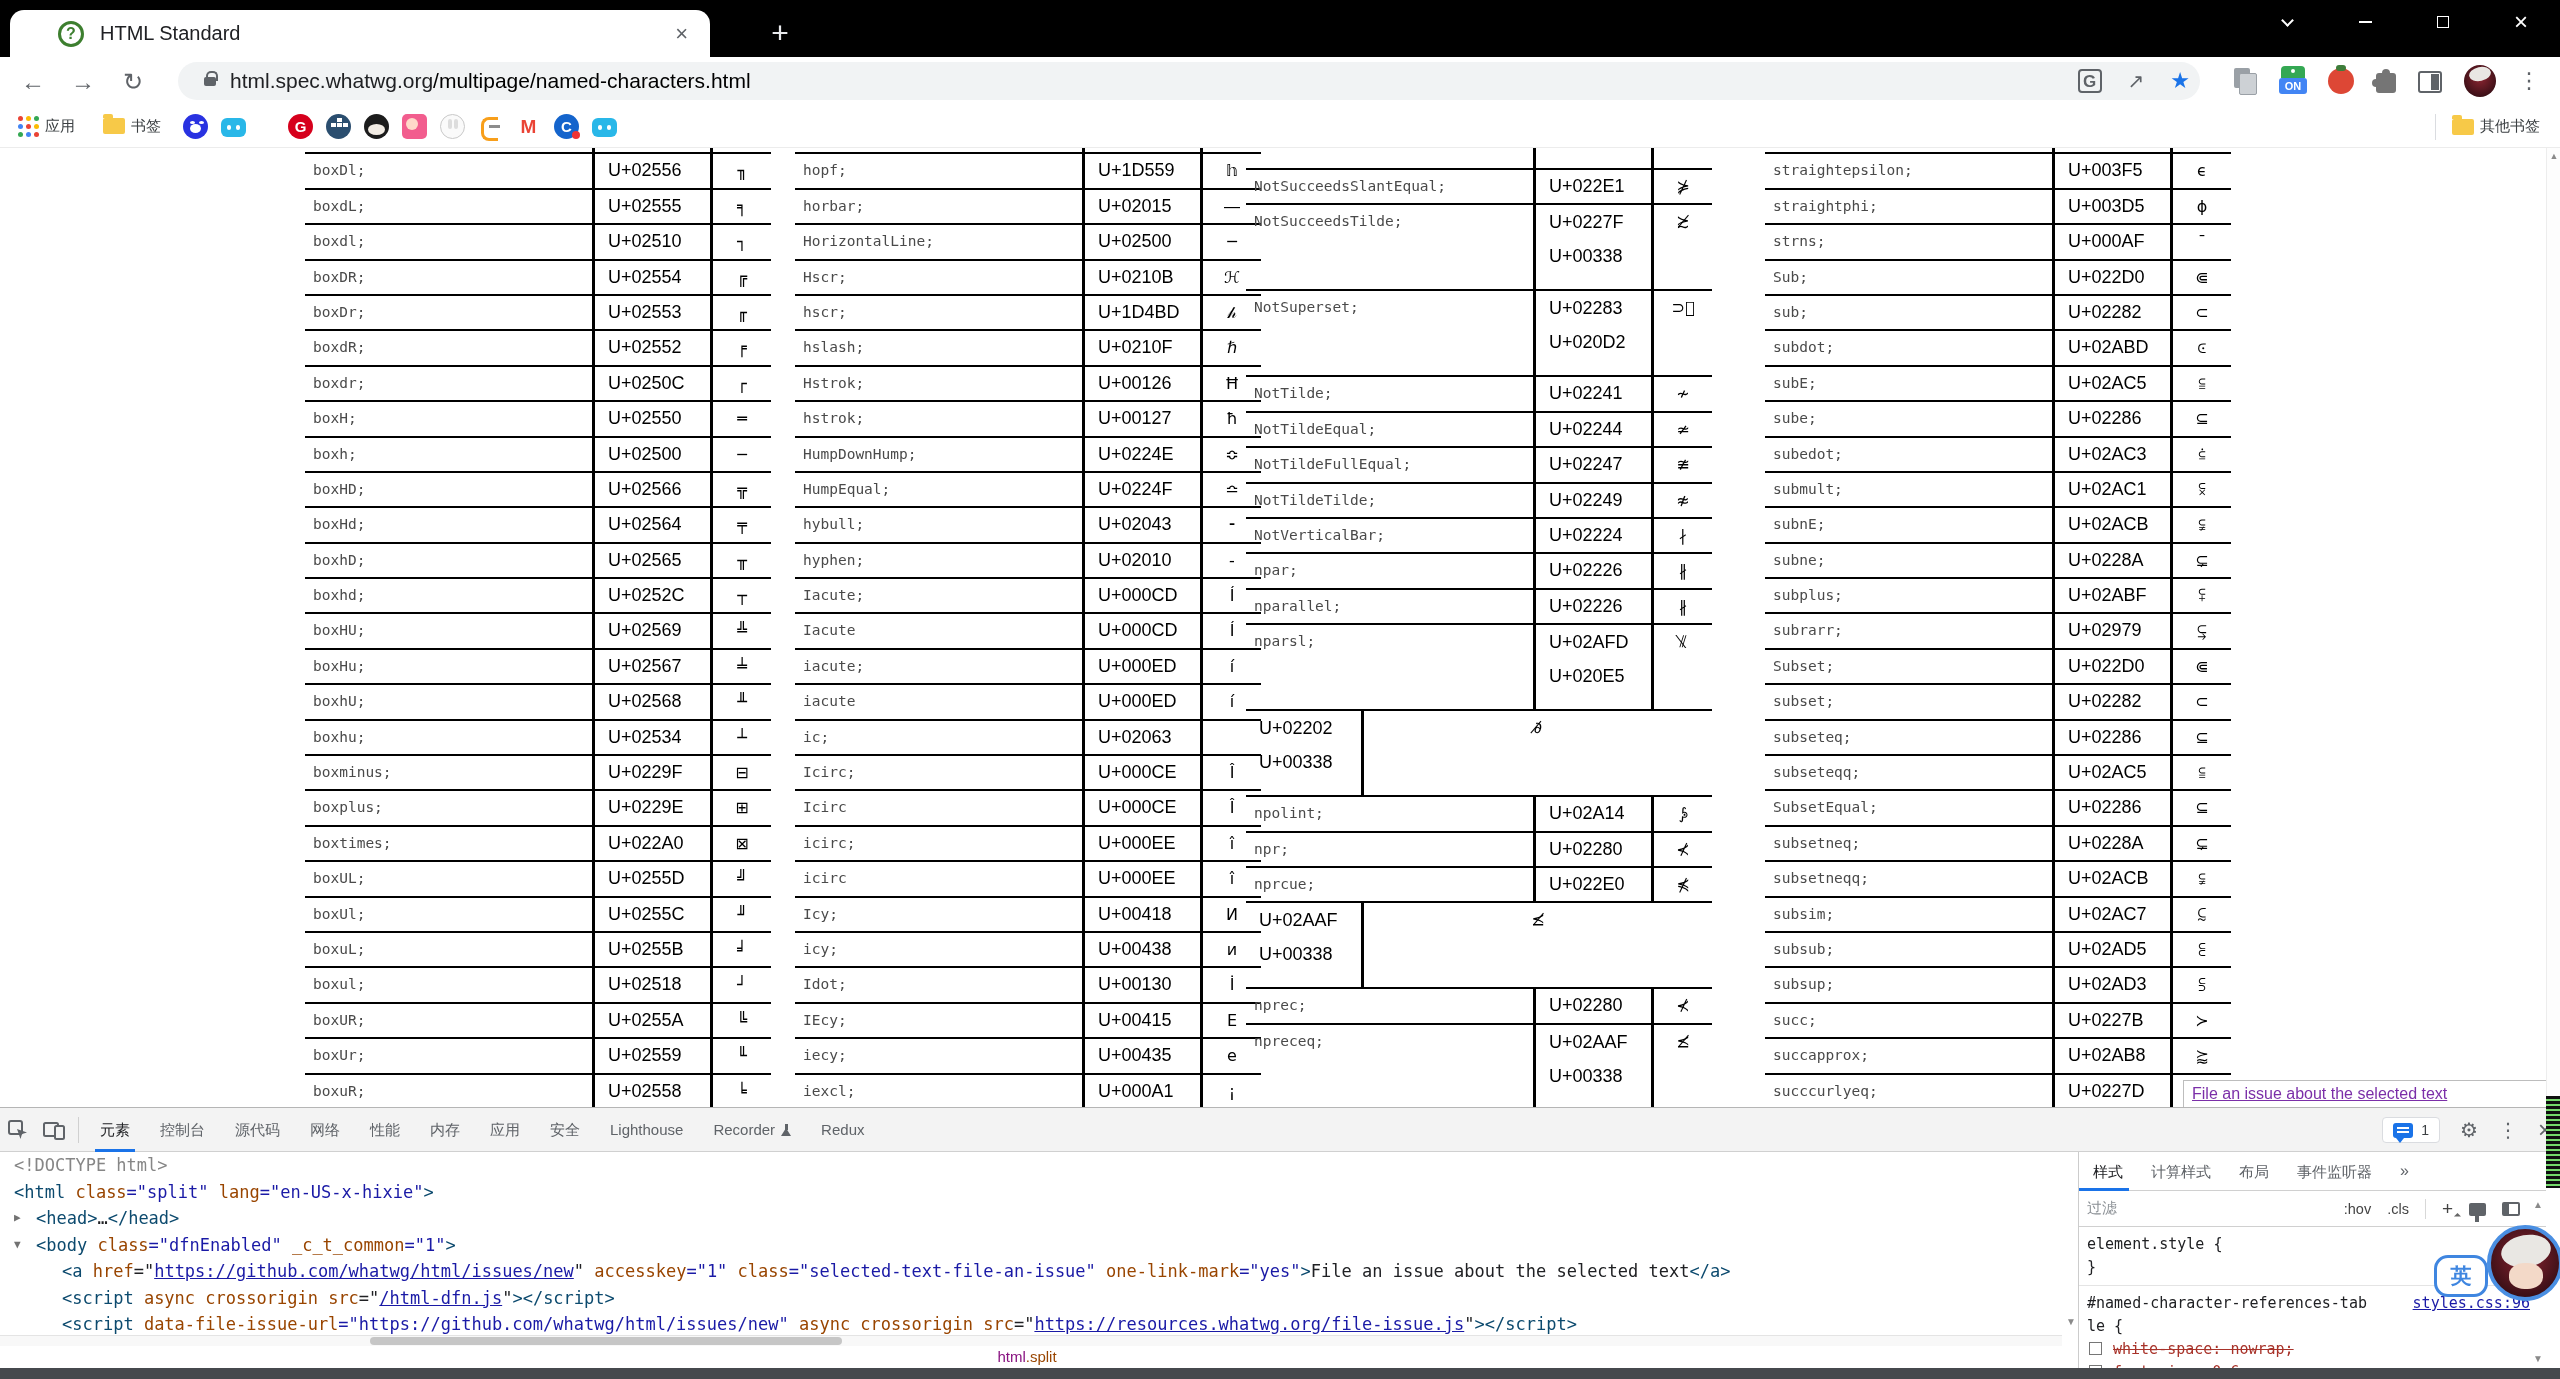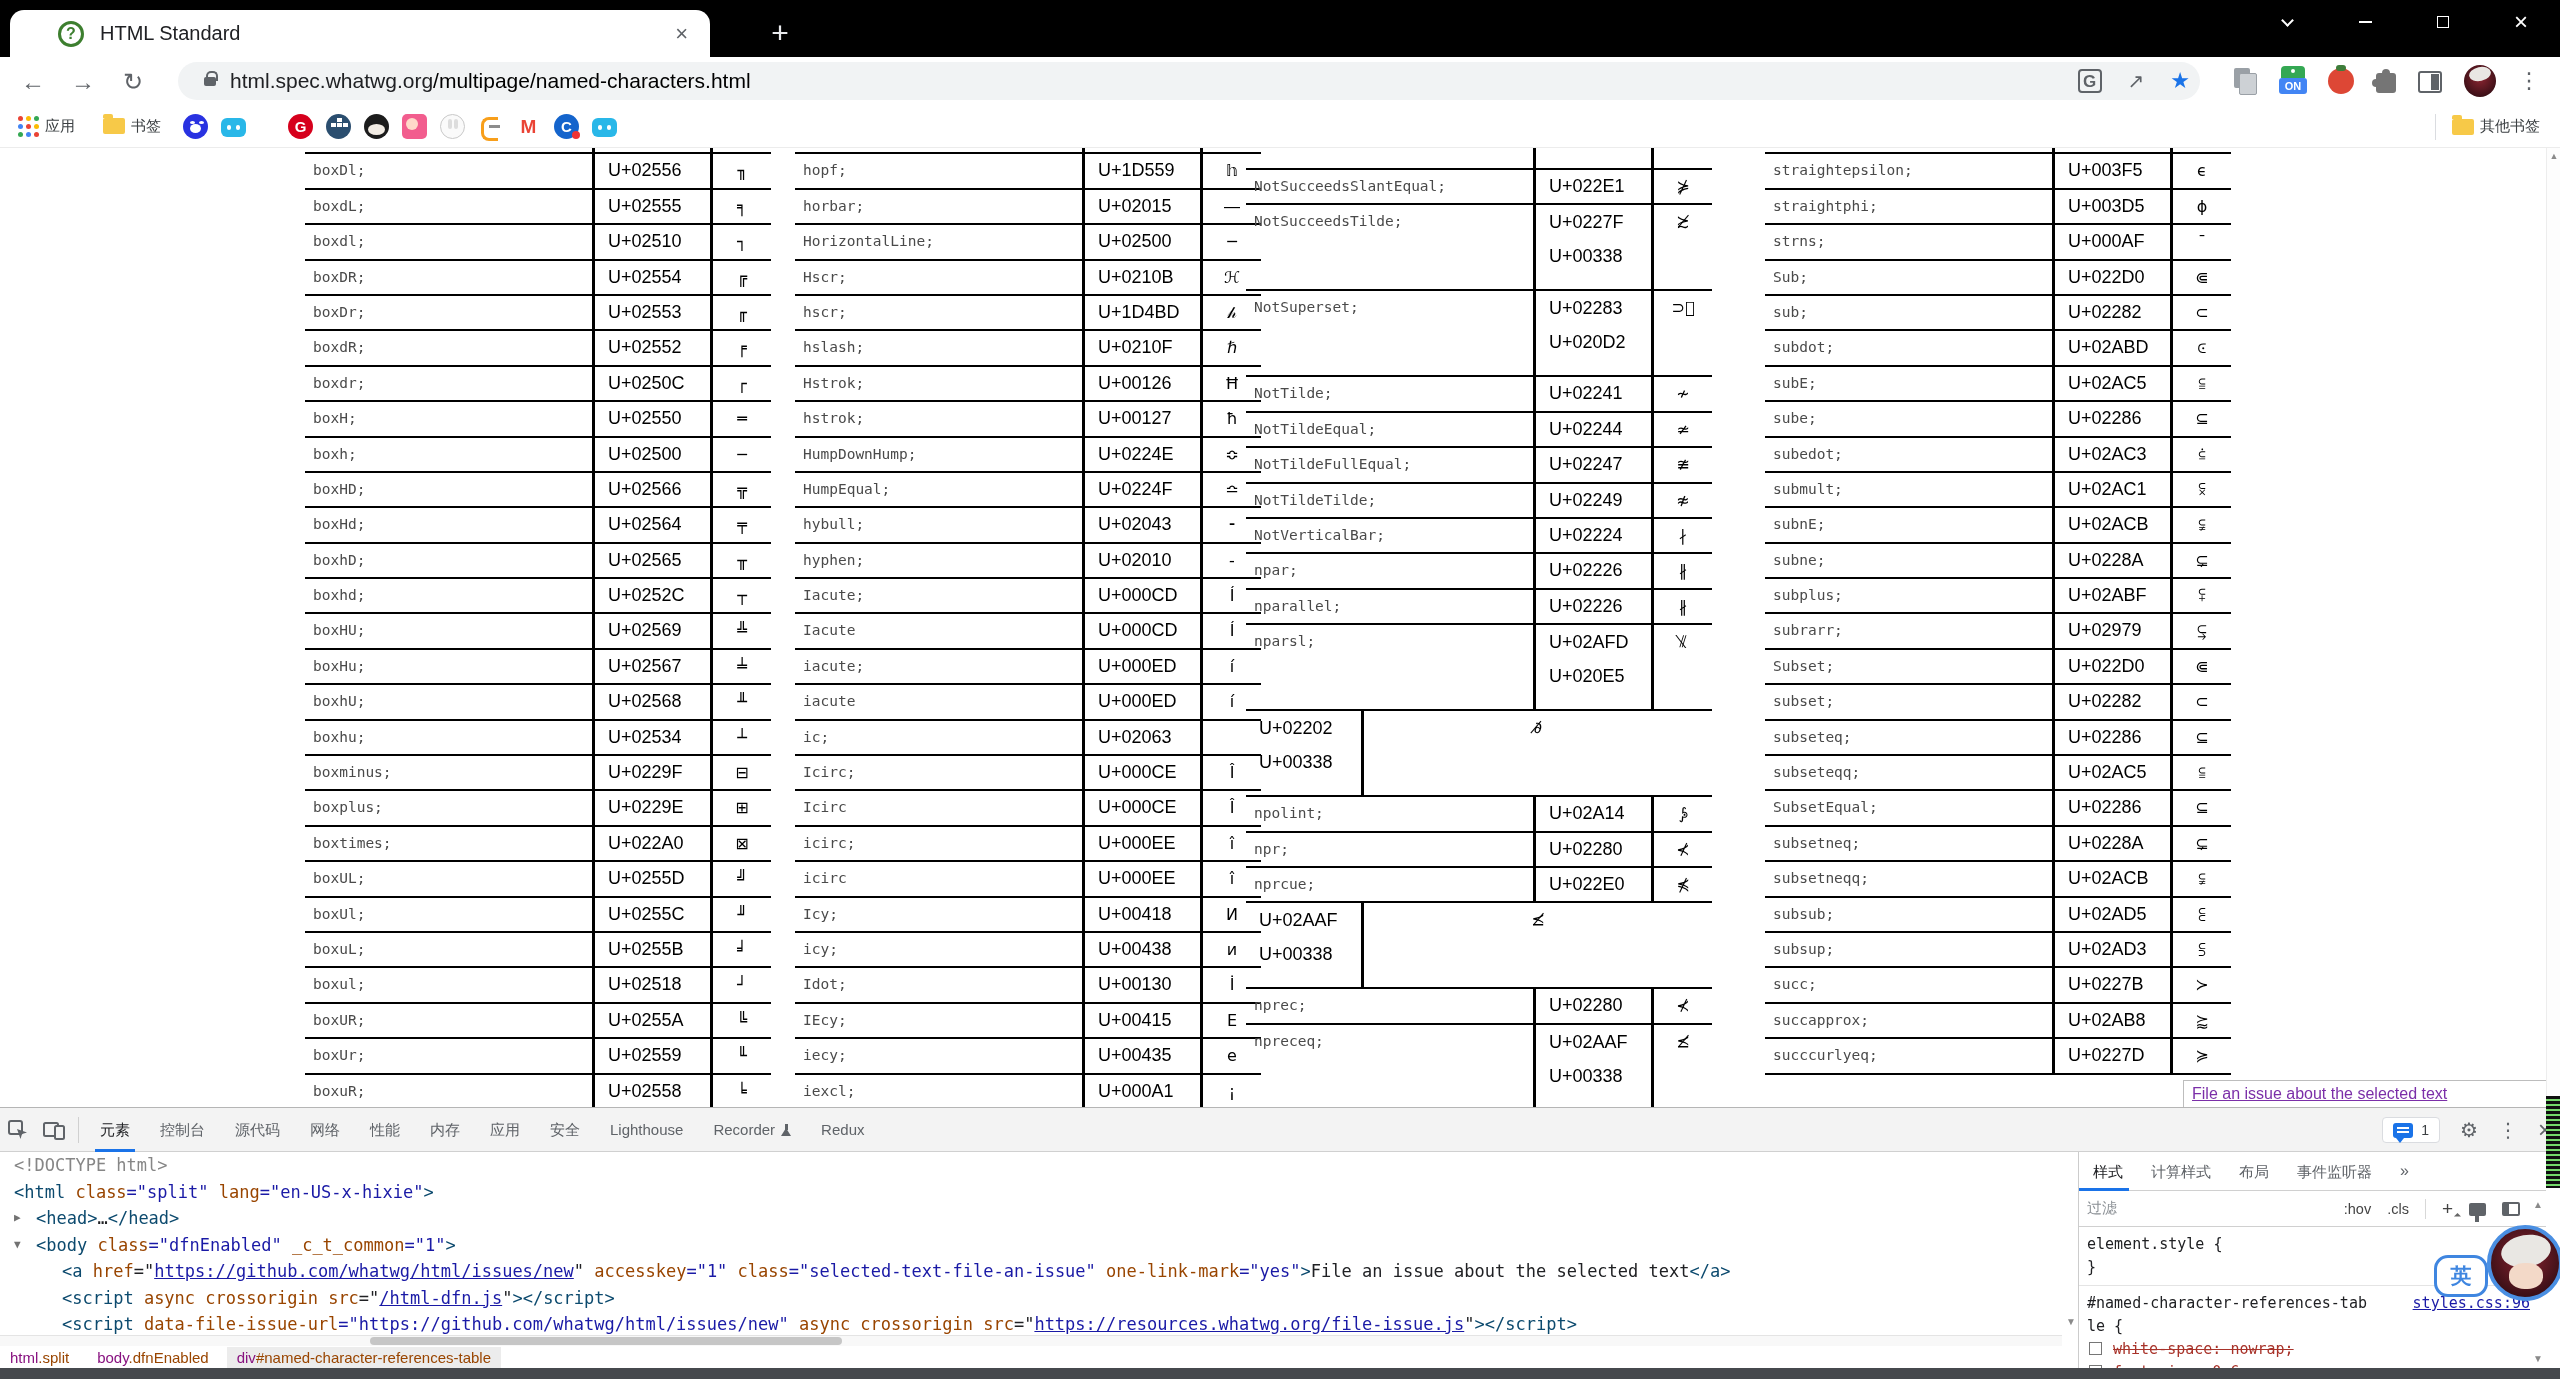--- a/index.html
+++ b/index.html
@@ -134,21 +134,21 @@
   .s-av{color:#1a1aa6;}
   .s-lk{color:#1a1aa6;text-decoration:underline;}
   .s-tx{color:#202124;}
   .s-gy{color:#868686;}
   .el-vscroll-down{position:absolute;left:2066px;top:208px;font-size:10px;color:#8a8a8a;}
   .dt-vdivider{position:absolute;left:2078px;top:44px;width:1px;height:217px;background:#ccc;}
 
   .el-hscroll{position:absolute;left:0;top:227px;width:2062px;height:11px;background:#f8f8f8;border-top:1px solid #e4e4e4;}
   .el-hthumb{position:absolute;left:370px;top:1px;width:472px;height:8px;border-radius:4px;background:#c6c6c6;}
 
-  .crumbs{position:absolute;left:0;top:238px;width:2062px;height:23px;background:#fff;display:flex;align-items:center;font-size:15px;}
+  .crumbs{position:absolute;left:0;top:238px;width:2062px;height:23px;background:#fff;display:flex;align-items:center;font-size:15px;flex-direction:column;}
   .crumb{padding:2px 10px;white-space:nowrap;margin-right:8px;}
   .crumb.selected{background:#ececec;}
   .crumb .c-tag{color:#881280;}
   .crumb .c-rest{color:#994500;}
 
   
   .styles-panel{position:absolute;left:2079px;top:44px;width:467px;height:217px;overflow:hidden;}
   .sp-tabs{position:relative;height:39px;border-bottom:1px solid #d0d0d0;display:flex;align-items:center;padding-left:14px;gap:28px;}
   .sp-tab{font-size:15px;color:#5f6368;white-space:nowrap;position:relative;height:39px;line-height:39px;}
   .sp-tab.active{color:#202124;}
@@ -973,20 +973,27 @@
           <div class="nc-glyph">⊊</div>
         </div>
         <div class="nc-row">
           <div class="nc-name">subsetneqq;</div>
           <div class="nc-codes">
             <div class="nc-code">U+02ACB</div>
           </div>
           <div class="nc-glyph">⫋</div>
         </div>
         <div class="nc-row">
+          <div class="nc-name">subsim;</div>
+          <div class="nc-codes">
+            <div class="nc-code">U+02AC7</div>
+          </div>
+          <div class="nc-glyph">⫇</div>
+        </div>
+        <div class="nc-row">
           <div class="nc-name">subsub;</div>
           <div class="nc-codes">
             <div class="nc-code">U+02AD5</div>
           </div>
           <div class="nc-glyph">⫕</div>
         </div>
         <div class="nc-row">
           <div class="nc-name">subsup;</div>
           <div class="nc-codes">
             <div class="nc-code">U+02AD3</div>

